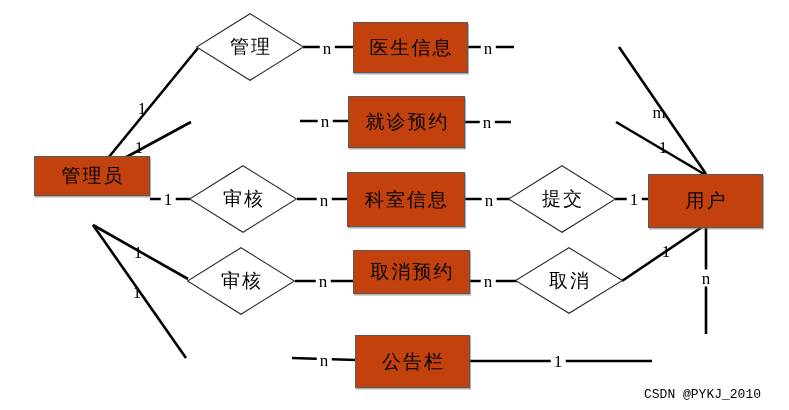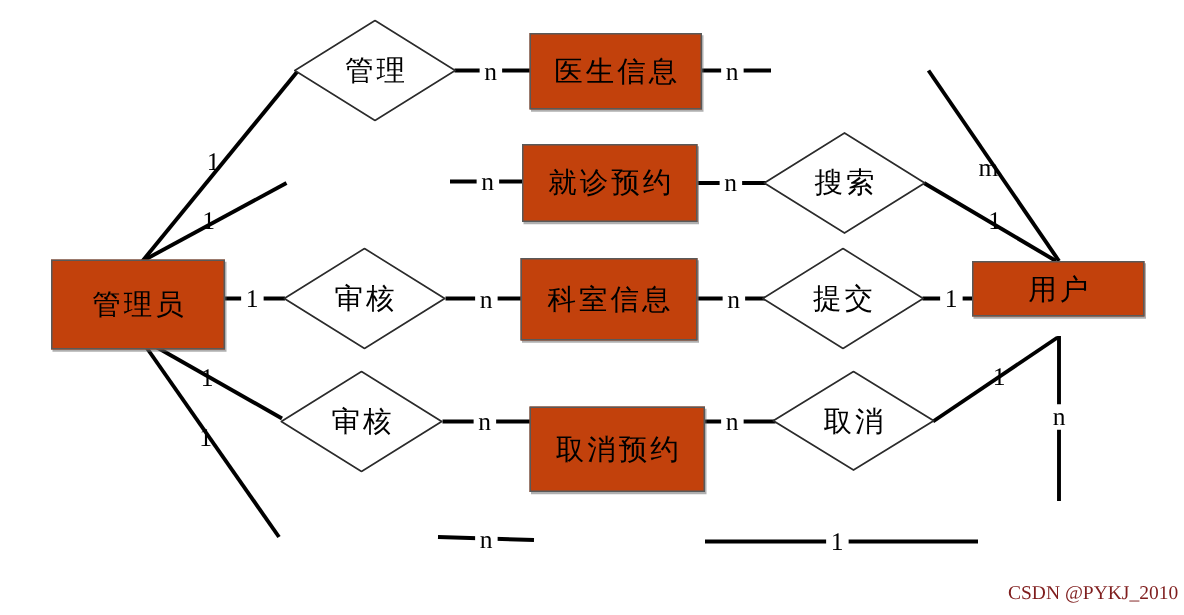--- a/index.html
+++ b/index.html
@@ -23,21 +23,21 @@
     display:flex; align-items:center; justify-content:center;
     font-size:19px; letter-spacing:2px; color:#000; text-indent:2px;
   }
   .card {
     position:absolute; transform:translate(-50%,-50%); z-index:3;
     font-size:17px; line-height:1; color:#000;
   }
   .card.bg { background:#fff; padding:0 3px; }
   .watermark {
     position:absolute; left:644px; top:387px; z-index:4;
-    font-family:Liberation Serif, serif; font-size:13px; color:#7f1d1d;margin-left:28px;
+    font-family:Liberation Mono, monospace; font-size:13px; color:#000000;
   }
 </style>
 </head>
 <body>
 
 <div class="stage">
 
   <svg class="lines" width="789" height="410">
     <line x1="95" y1="174" x2="198" y2="48"></line>
     <line x1="95" y1="174" x2="191" y2="122"></line>
@@ -54,50 +54,45 @@
     <line x1="470" y1="281" x2="517" y2="281"></line>
     <line x1="292" y1="358" x2="356" y2="360"></line>
     <line x1="619" y1="47" x2="706" y2="174"></line>
     <line x1="616" y1="122" x2="704" y2="174"></line>
     <line x1="615" y1="199" x2="649" y2="199"></line>
     <line x1="622" y1="281" x2="705" y2="225"></line>
     <line x1="706" y1="224" x2="706" y2="334"></line>
     <line x1="470" y1="361" x2="652" y2="361"></line>
   </svg>
 
-  <div class="entity" style="left:34px;top:173px;width:116px;height:60px">管理员</div>
+  <div class="entity" style="left:34px;top:156px;width:116px;height:40px">管理员</div>
   <div class="entity" style="left:353px;top:22px;width:115px;height:51px">医生信息</div>
   <div class="entity" style="left:348px;top:96px;width:117px;height:52px">就诊预约</div>
   <div class="entity" style="left:347px;top:172px;width:118px;height:55px">科室信息</div>
-  <div class="entity" style="left:353px;top:271px;width:117px;height:57px">取消预约</div>
-  <div class="entity" style="left:648px;top:174px;width:115px;height:37px">用户</div>
+  <div class="entity" style="left:353px;top:250px;width:117px;height:44px">取消预约</div>
+  <div class="entity" style="left:355px;top:335px;width:115px;height:53px">公告栏</div>
+  <div class="entity" style="left:648px;top:174px;width:115px;height:54px">用户</div>
 
   <div class="diamond" style="left:196px;top:13px;width:108px;height:68px">
     <svg viewBox="0 0 200 100" preserveAspectRatio="none">
         <polygon points="100,1 199,50 100,99 1,50" vector-effect="non-scaling-stroke"></polygon>
       </svg>
     <span class="dlabel">管理</span>
   </div>
   <div class="diamond" style="left:189px;top:165px;width:108px;height:68px">
     <svg viewBox="0 0 200 100" preserveAspectRatio="none">
         <polygon points="100,1 199,50 100,99 1,50" vector-effect="non-scaling-stroke"></polygon>
       </svg>
     <span class="dlabel">审核</span>
   </div>
   <div class="diamond" style="left:187px;top:247px;width:108px;height:68px">
     <svg viewBox="0 0 200 100" preserveAspectRatio="none">
         <polygon points="100,1 199,50 100,99 1,50" vector-effect="non-scaling-stroke"></polygon>
       </svg>
     <span class="dlabel">审核</span>
-  </div>
-  <div class="diamond" style="left:509px;top:88px;width:108px;height:68px">
-    <svg viewBox="0 0 200 100" preserveAspectRatio="none">
-        <polygon points="100,1 199,50 100,99 1,50" vector-effect="non-scaling-stroke"></polygon>
-      </svg>
-    <span class="dlabel">搜索</span>
   </div>
   <div class="diamond" style="left:508px;top:165px;width:108px;height:68px">
     <svg viewBox="0 0 200 100" preserveAspectRatio="none">
         <polygon points="100,1 199,50 100,99 1,50" vector-effect="non-scaling-stroke"></polygon>
       </svg>
     <span class="dlabel">提交</span>
   </div>
   <div class="diamond" style="left:515px;top:247px;width:108px;height:67px">
     <svg viewBox="0 0 200 100" preserveAspectRatio="none">
         <polygon points="100,1 199,50 100,99 1,50" vector-effect="non-scaling-stroke"></polygon>

